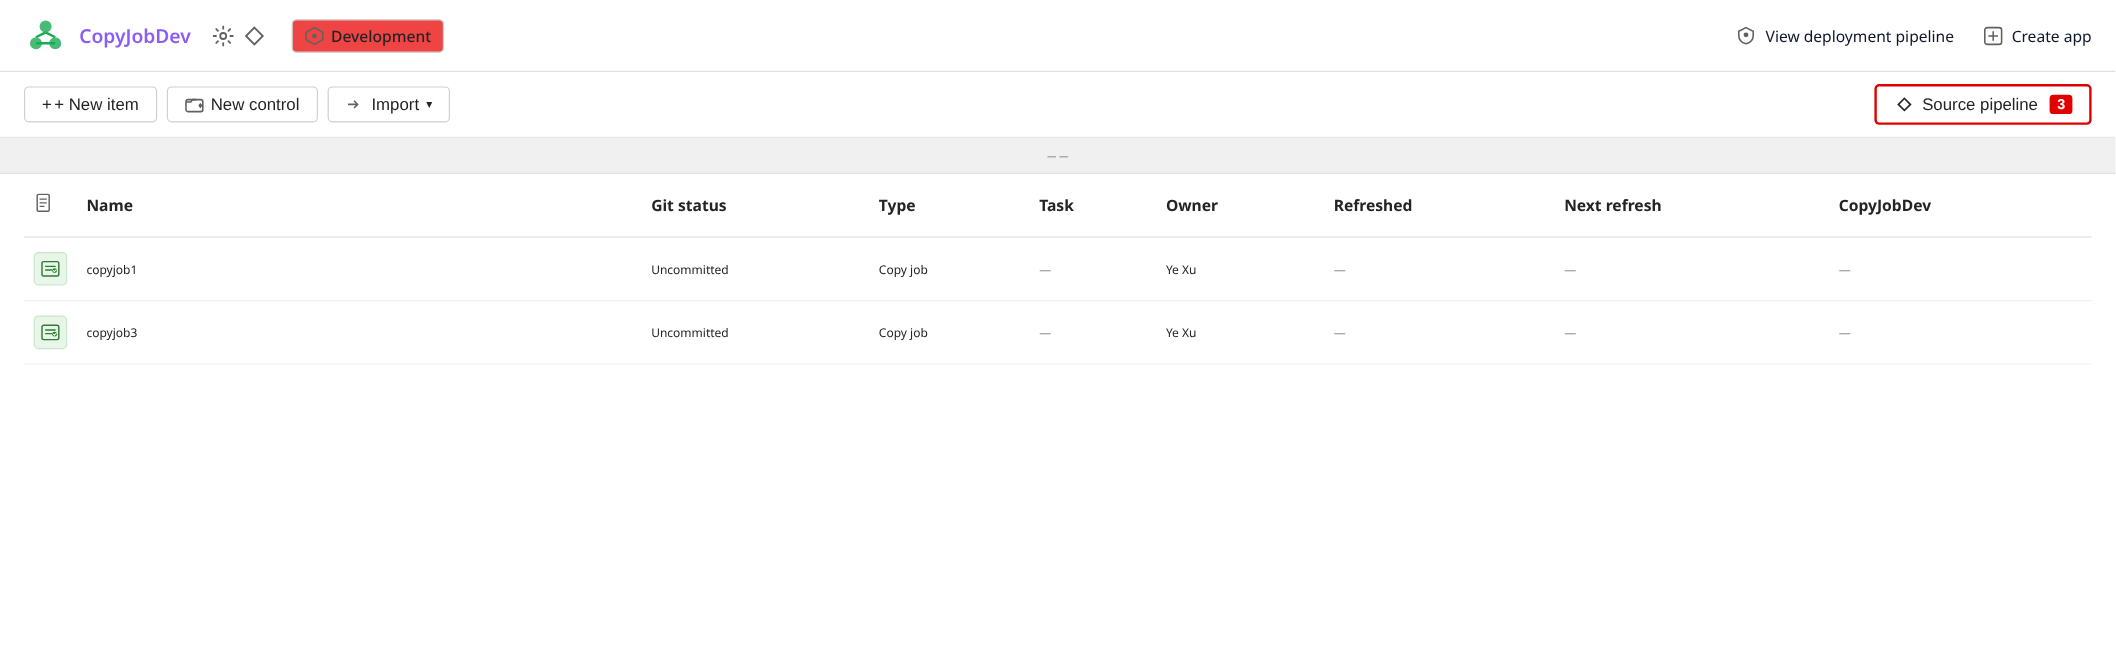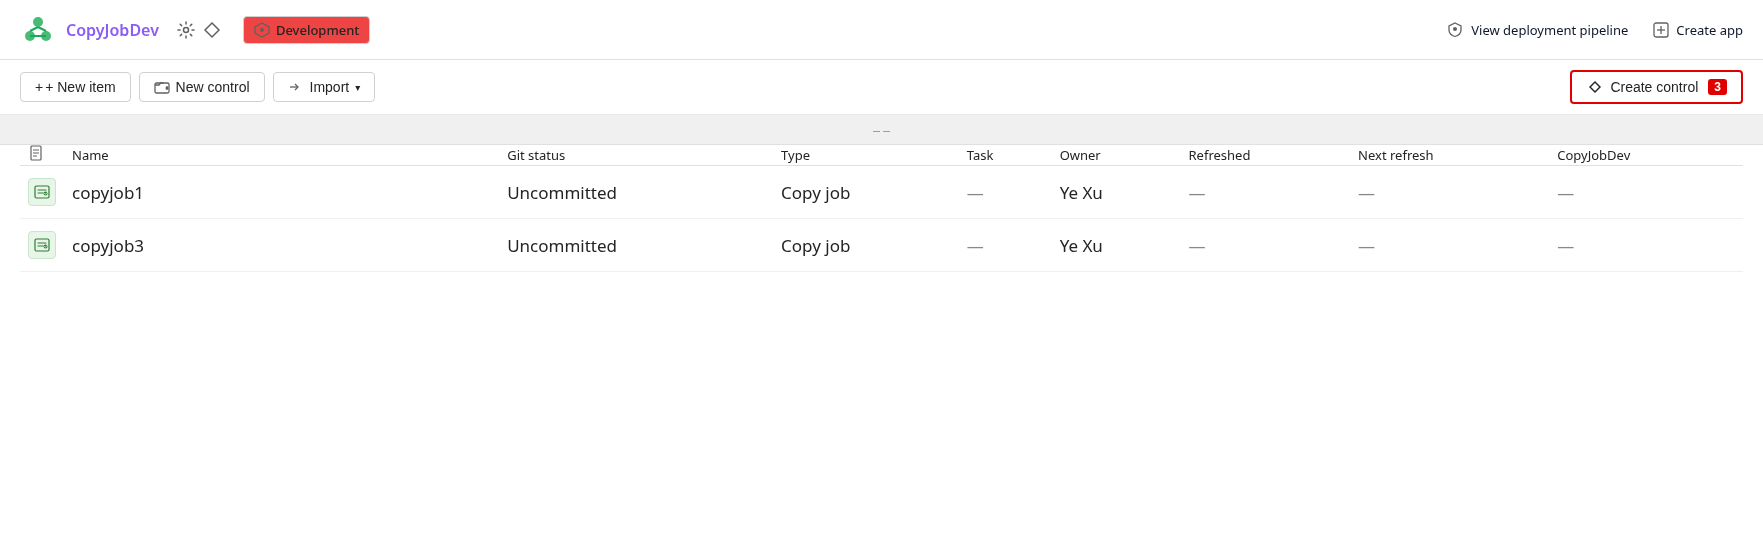--- a/index.html
+++ b/index.html
@@ -148,29 +148,29 @@
     }
     table {
       width: 100%;
       border-collapse: collapse;
     }
     thead tr {
       border-bottom: 1px solid #e0e0e0;
     }
     th {
       text-align: left;
-      padding: 0 8px;
-      font-weight: 400;
+      padding: 16px 8px;
+      font-weight: 700;
       font-size: 13px;
       color: #242424;
       white-space: nowrap;
     }
     td {
       padding: 12px 8px;
-      font-size: 17px;
+      font-size: 10px;
       color: #242424;
       border-bottom: 1px solid #f0f0f0;
     }
     .icon-col { width: 40px; }
     .name-col { min-width: 200px; }
     .item-icon {
       width: 28px;
       height: 28px;
       border: 1px solid #c8e6c9;
       border-radius: 4px;
@@ -255,21 +255,21 @@
     </svg>
     <span>Import</span>
     <span style="font-size:10px;">▾</span>
   </button>
 
   <button class="source-control-btn">
     <svg width="18" height="18" viewBox="0 0 18 18" fill="none">
       <polygon points="9,3 15,9 9,15 3,9" fill="#242424"></polygon>
       <polygon points="9,5 13,9 9,13 5,9" fill="#fff"></polygon>
     </svg>
-    <span>Create control</span>
+    <span>Source pipeline</span>
     <span class="badge">3</span>
   </button>
 
 </div>
 
 <div class="divider-row">
   <div class="drag-handle">
     <span>⎯</span>
     <span>⎯</span>
   </div>

